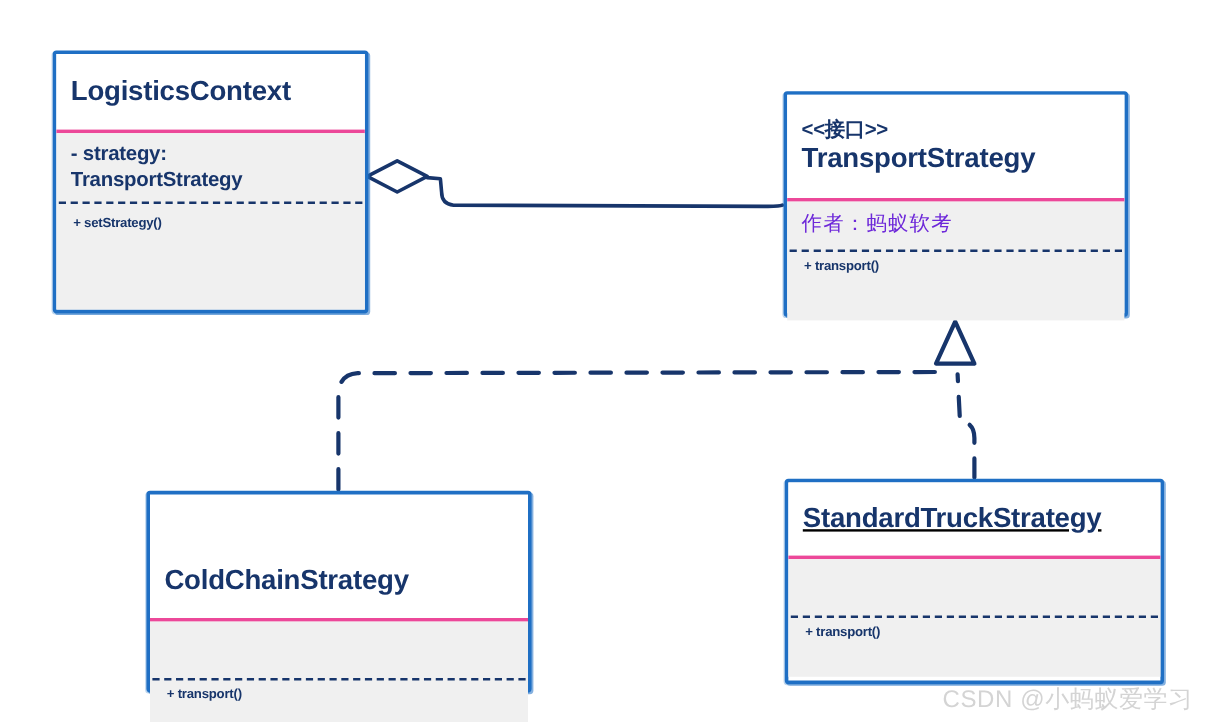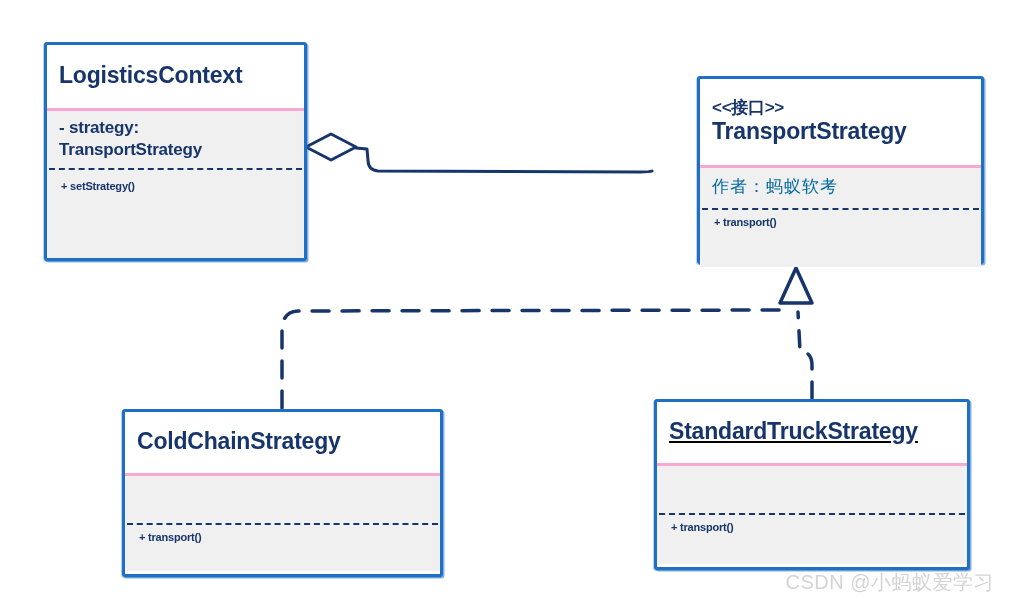--- a/index.html
+++ b/index.html
@@ -20,21 +20,21 @@
     box-sizing: border-box;
     border: 3px solid #1f6fc4;
     border-radius: 3px;
     background: #ffffff;
     box-shadow: 1.5px 1.5px 0 0 rgba(31,111,196,0.55),
                 -1px 1px 0 0 rgba(31,111,196,0.30);
   }
   .cls-title {
     box-sizing: border-box;
     background: #ffffff;
-    border-bottom: 3px solid #f9a8d4;
+    border-bottom: 3px solid #ec4899;
     display: flex;
     flex-direction: column;
     justify-content: center;
     padding: 2px 12px 4px 12px;
   }
   .cls-stereotype {
     font-size: 17px;
     font-weight: bold;
     color: #17356b;
     line-height: 1.25;
@@ -61,21 +61,21 @@
   .attr-line {
     font-size: 17px;
     font-weight: bold;
     color: #17356b;
     line-height: 1.28;
     letter-spacing: -0.2px;
     white-space: pre-wrap;
   }
   .attr-line.soft {
     font-weight: normal;
-    color: #0369a1;
+    color: #6d28d9;
     font-size: 17px;
     letter-spacing: 1px;
   }
   .op-line {
     font-size: 11px;
     font-weight: bold;
     color: #17356b;
     line-height: 1.95;
     letter-spacing: -0.2px;
   }
@@ -134,38 +134,38 @@
         <div class="attr-line">- strategy:
 TransportStrategy</div>
       </div>
       <div class="dash-sep"></div>
       <div class="cls-ops">
         <div class="op-line">+ setStrategy()</div>
       </div>
     </div>
   </div>
 
-  <div class="uml-class" style="left:653px; top:76px; width:287px; height:188px;margin-left:44px;">
+  <div class="uml-class" style="left:653px; top:76px; width:287px; height:188px;">
     <div class="cls-title" style="height:89px;">
       <div class="cls-stereotype">&lt;&lt;接口&gt;&gt;</div>
       <div class="cls-name">TransportStrategy</div>
     </div>
     <div class="cls-body" style="height:99px;">
       <div class="cls-attrs" style="padding-top:8px;">
         <div class="attr-line soft">作者：蚂蚁软考</div>
       </div>
       <div class="dash-sep" style="margin-top:6px;"></div>
       <div class="cls-ops" style="padding-top:0;">
         <div class="op-line">+ transport()</div>
       </div>
     </div>
   </div>
 
   <div class="uml-class" style="left:122px; top:409px; width:321px; height:168px;">
-    <div class="cls-title" style="height:64px;">
+    <div class="cls-title" style="height:64px;margin-top:42px;">
       <div class="cls-name">ColdChainStrategy</div>
     </div>
     <div class="cls-body" style="height:95px;">
       <div class="cls-attrs" style="height:34px;">
         <div class="attr-line"></div>
       </div>
       <div class="dash-sep"></div>
       <div class="cls-ops" style="padding-top:0;">
         <div class="op-line">+ transport()</div>
       </div>

